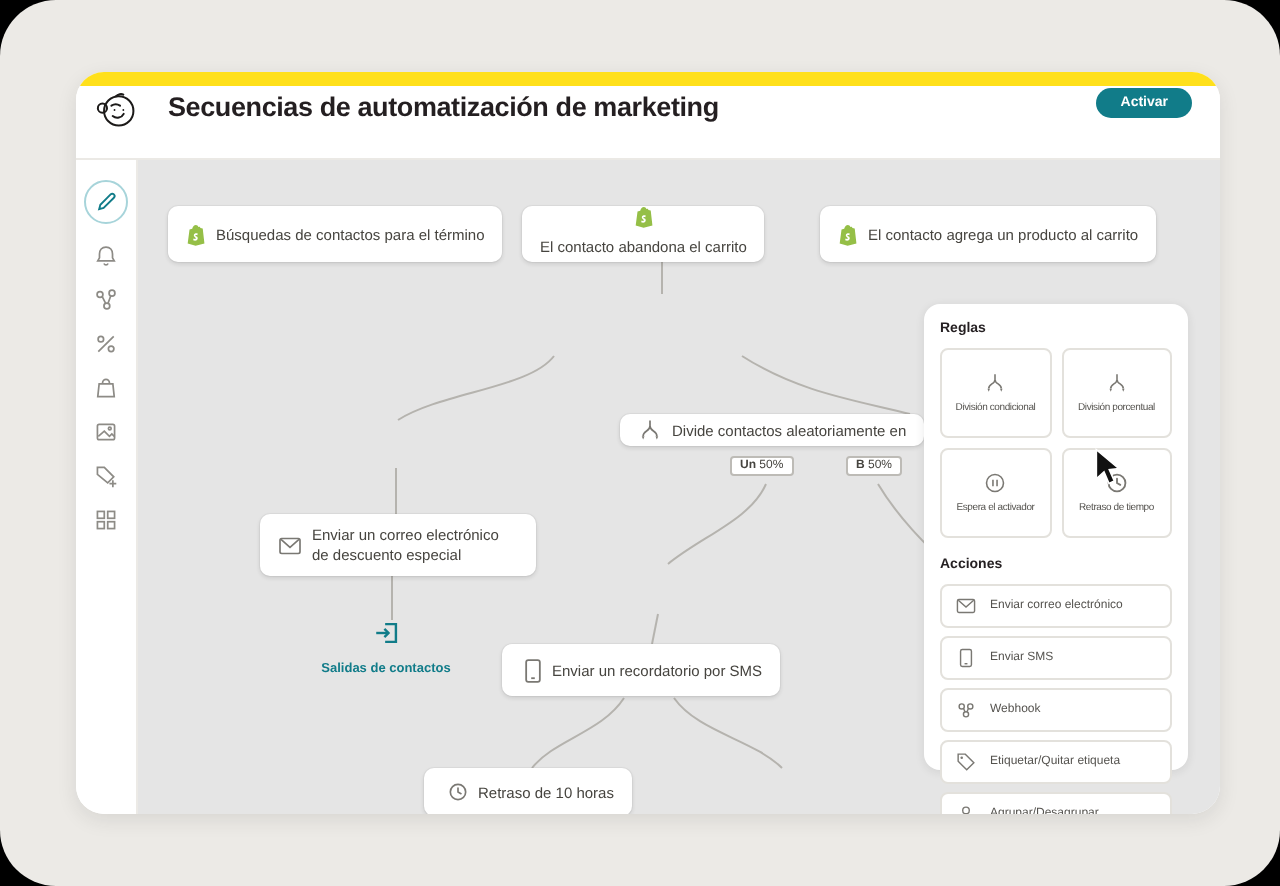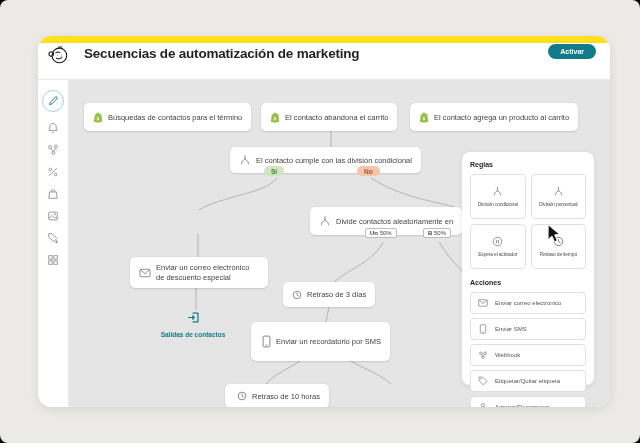--- a/index.html
+++ b/index.html
@@ -1,17 +1,17 @@
 <!DOCTYPE html>
 <html><head>
 <meta charset="utf-8">
 <style>
   * { margin:0; padding:0; box-sizing:border-box; }
   html,body { width:640px; height:443px; background:#000; font-family:"Liberation Sans","DejaVu Sans",sans-serif; }
-  .frame { position:absolute; inset:0; width:640px; height:443px; background:#eceae6; border-radius:8px; overflow:hidden; }
+  .frame { position:absolute; inset:0; width:640px; height:443px; background:#eceae6; border-radius:28px; overflow:hidden; }
 
   .window { position:absolute; left:38px; top:36px; width:572px; height:371px; background:#fff; border-radius:14px; box-shadow:0 3px 10px rgba(40,40,40,.10); overflow:hidden; }
   .topbar { position:absolute; left:0; top:0; right:0; height:7px; background:#ffe01b; }
   .header { position:absolute; left:0; top:7px; right:0; height:37px; background:#fff; border-bottom:1px solid #ebe9e5; display:flex; align-items:center; }
   .logo { position:absolute; left:9px; top:7px; width:22px; height:24px; }
   .title { position:absolute; left:46px; top:10px; font-size:13.5px; font-weight:700; color:#241f21; letter-spacing:-.2px; white-space:nowrap; }
   .activate { position:absolute; right:14px; top:8px; background:#117c89; color:#fff; font-size:7px; font-weight:700; padding:4px 12px; border-radius:10px; border:none; cursor:pointer; }
 
   .rail { position:absolute; left:0; top:44px; bottom:0; width:31px; background:#fff; border-right:1px solid #eceae6; display:flex; flex-direction:column; align-items:center; padding-top:10px; gap:10px; }
   .rail .active-ring { width:22px; height:22px; border:1.5px solid #a7d4da; border-radius:50%; display:flex; align-items:center; justify-content:center; }
@@ -120,57 +120,45 @@
         <path d="M268 269 C280 286 308 290 322 304"></path>
       </svg>
 
       <div class="node" style="left:15px; top:23px; height:28px;">
         <svg class="nic" width="10" height="11" viewBox="0 0 16 18">
             <path d="M11.6 3.3l1.9.4L14.9 16l-7.2 1.7L1.2 16 2.7 4.4l2.2-.6C5.4 2 6.5.8 7.9.8c1 0 1.7.7 2.1 1.7l.7-.2c.4-.1.7.2.9 1z" fill="#95bf47"></path>
             <path d="M9 10.5c-.5-.3-1.6-.4-1.5-1 .1-.5.8-.5 1.6-.3l.3-1.4c-1.6-.4-3 0-3.2 1.4-.2 1.5 1.7 1.7 1.7 2.5 0 .6-1 .6-1.9.2l-.3 1.4c1.5.7 3.4.4 3.7-1.2.1-1-.4-1.4-.4-1.6z" fill="#fff"></path>
           </svg>
         <span>Búsquedas de contactos para el término</span>
       </div>
-      <div class="node" style="left:192px; top:23px; height:28px;">
+      <div class="node" style="left:192px; top:23px; height:28px;flex-direction:column;">
         <svg class="nic" width="10" height="11" viewBox="0 0 16 18">
             <path d="M11.6 3.3l1.9.4L14.9 16l-7.2 1.7L1.2 16 2.7 4.4l2.2-.6C5.4 2 6.5.8 7.9.8c1 0 1.7.7 2.1 1.7l.7-.2c.4-.1.7.2.9 1z" fill="#95bf47"></path>
             <path d="M9 10.5c-.5-.3-1.6-.4-1.5-1 .1-.5.8-.5 1.6-.3l.3-1.4c-1.6-.4-3 0-3.2 1.4-.2 1.5 1.7 1.7 1.7 2.5 0 .6-1 .6-1.9.2l-.3 1.4c1.5.7 3.4.4 3.7-1.2.1-1-.4-1.4-.4-1.6z" fill="#fff"></path>
           </svg>
         <span>El contacto abandona el carrito</span>
       </div>
       <div class="node" style="left:341px; top:23px; height:28px;text-align:right;">
         <svg class="nic" width="10" height="11" viewBox="0 0 16 18">
             <path d="M11.6 3.3l1.9.4L14.9 16l-7.2 1.7L1.2 16 2.7 4.4l2.2-.6C5.4 2 6.5.8 7.9.8c1 0 1.7.7 2.1 1.7l.7-.2c.4-.1.7.2.9 1z" fill="#95bf47"></path>
             <path d="M9 10.5c-.5-.3-1.6-.4-1.5-1 .1-.5.8-.5 1.6-.3l.3-1.4c-1.6-.4-3 0-3.2 1.4-.2 1.5 1.7 1.7 1.7 2.5 0 .6-1 .6-1.9.2l-.3 1.4c1.5.7 3.4.4 3.7-1.2.1-1-.4-1.4-.4-1.6z" fill="#fff"></path>
           </svg>
         <span>El contacto agrega un producto al carrito</span>
       </div>
 
-      <div class="node" style="left:161px; top:67px; height:26px;">
+
+
+      <div class="node" style="left:241px; top:127px; height:16px;">
         <svg class="nic" width="12" height="12" viewBox="0 0 14 14" stroke="currentColor" fill="none" stroke-width="1">
             <path d="M7 1.5v3.2"></path>
             <path d="M7 4.7c0 3.2-4 2.6-4 5.8"></path>
             <path d="M7 4.7c0 3.2 4 2.6 4 5.8"></path>
             <path d="M2.2 10.7 3 12.6l.8-1.9z" fill="currentColor" stroke="none"></path>
             <path d="M10.2 10.7l.8 1.9.8-1.9z" fill="currentColor" stroke="none"></path>
           </svg>
-        <span>El contacto cumple con las división condicional</span>
-        <span class="pill yes" style="left:34px; top:19px;">Sí</span>
-        <span class="pill no" style="left:127px; top:19px;">No</span>
-      </div>
-
-
-      <div class="node" style="left:241px; top:127px; height:28px;">
-        <svg class="nic" width="12" height="12" viewBox="0 0 14 14" stroke="currentColor" fill="none" stroke-width="1">
-            <path d="M7 1.5v3.2"></path>
-            <path d="M7 4.7c0 3.2-4 2.6-4 5.8"></path>
-            <path d="M7 4.7c0 3.2 4 2.6 4 5.8"></path>
-            <path d="M2.2 10.7 3 12.6l.8-1.9z" fill="currentColor" stroke="none"></path>
-            <path d="M10.2 10.7l.8 1.9.8-1.9z" fill="currentColor" stroke="none"></path>
-          </svg>
         <span>Divide contactos aleatoriamente en</span>
         <span class="tag" style="left:55px; top:21px;"><b>Un</b><span> 50%</span></span>
         <span class="tag" style="left:113px; top:21px;"><b>B</b><span> 50%</span></span>
       </div>
 
       <div class="node" style="left:61px; top:177px; height:31px; white-space:normal; width:138px;justify-content:space-between;">
         <svg class="nic" width="12" height="10" viewBox="0 0 14 12" fill="none" stroke="currentColor" stroke-width="1">
             <rect x="1" y="1.5" width="12" height="9" rx="1"></rect>
             <path d="M1.6 2 7 6.8 12.4 2"></path>
           </svg>
@@ -179,37 +167,30 @@
 
       <div class="exit-group" style="left:88px; top:230px; width:72px;">
         <svg width="13" height="13" viewBox="0 0 14 14" fill="none" stroke="#117c89" stroke-width="1.3">
             <path d="M6 2.2h5.8v9.6H6"></path>
             <path d="M1.2 7h6.6"></path>
             <path d="M5.6 4.8 7.8 7 5.6 9.2"></path>
           </svg>
         <div class="exit-label">Salidas de contactos</div>
       </div>
 
-      <div class="node" style="left:214px; top:202px; height:25px;">
-        <svg class="nic" width="10" height="10" viewBox="0 0 12 12" fill="none" stroke="currentColor" stroke-width="1">
-            <circle cx="6" cy="6" r="4.6"></circle>
-            <path d="M6 3.6V6l1.8 1" stroke-linecap="round"></path>
-          </svg>
-        <span>Retraso de 3 días</span>
-      </div>
-
-      <div class="node" style="left:182px; top:242px; height:39px;padding-left:11px;">
+
+      <div class="node" style="left:182px; top:242px; height:26px;padding-left:11px;">
         <svg class="nic" width="9" height="13" viewBox="0 0 10 14" fill="none" stroke="currentColor" stroke-width="1">
             <rect x="1.2" y="1" width="7.6" height="12" rx="1.2"></rect>
             <path d="M4 11h2"></path>
           </svg>
         <span>Enviar un recordatorio por SMS</span>
       </div>
 
-      <div class="node" style="left:156px; top:304px; height:24px;padding-left:12px;">
+      <div class="node" style="left:143px; top:304px; height:24px;padding-left:12px;">
         <svg class="nic" width="10" height="10" viewBox="0 0 12 12" fill="none" stroke="currentColor" stroke-width="1">
             <circle cx="6" cy="6" r="4.6"></circle>
             <path d="M6 3.6V6l1.8 1" stroke-linecap="round"></path>
           </svg>
         <span>Retraso de 10 horas</span>
       </div>
 
       <div class="panel">
         <h4>Reglas</h4>
         <div class="rules-grid">

